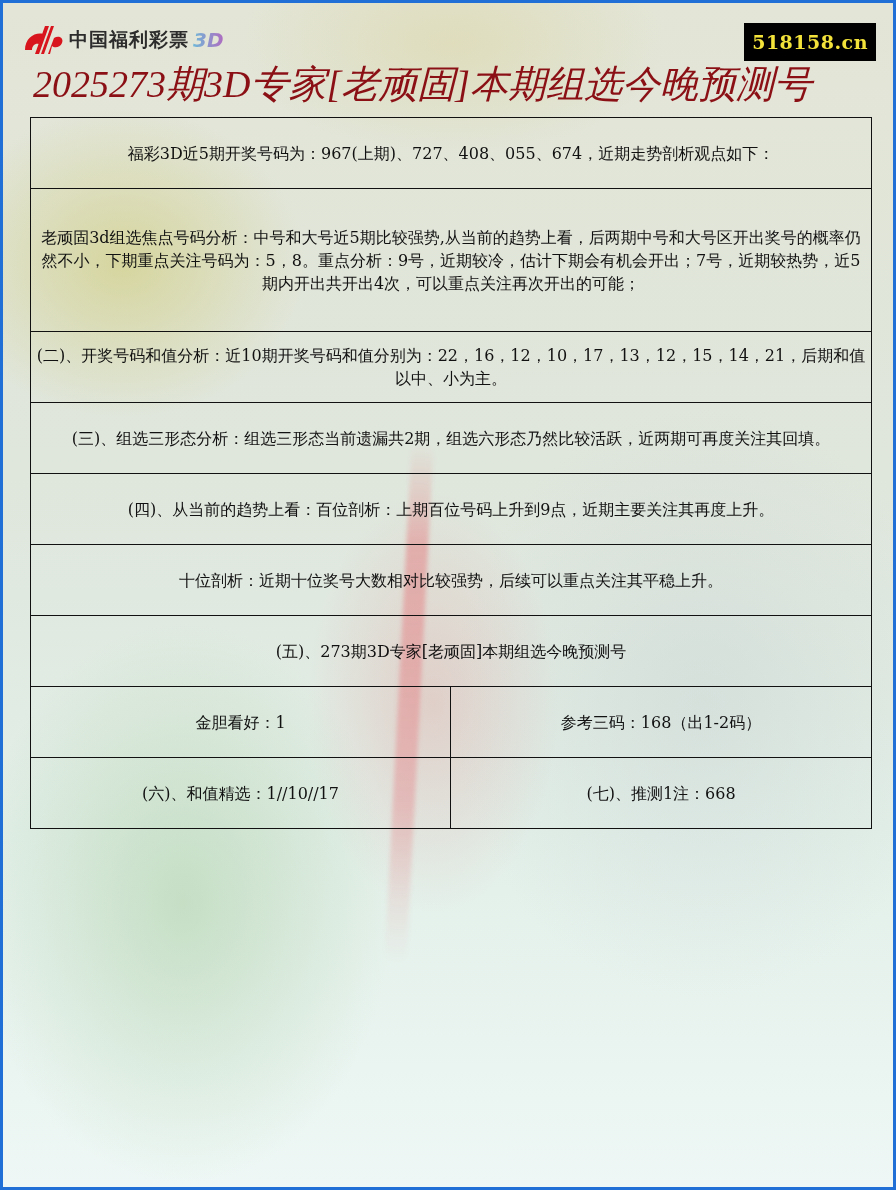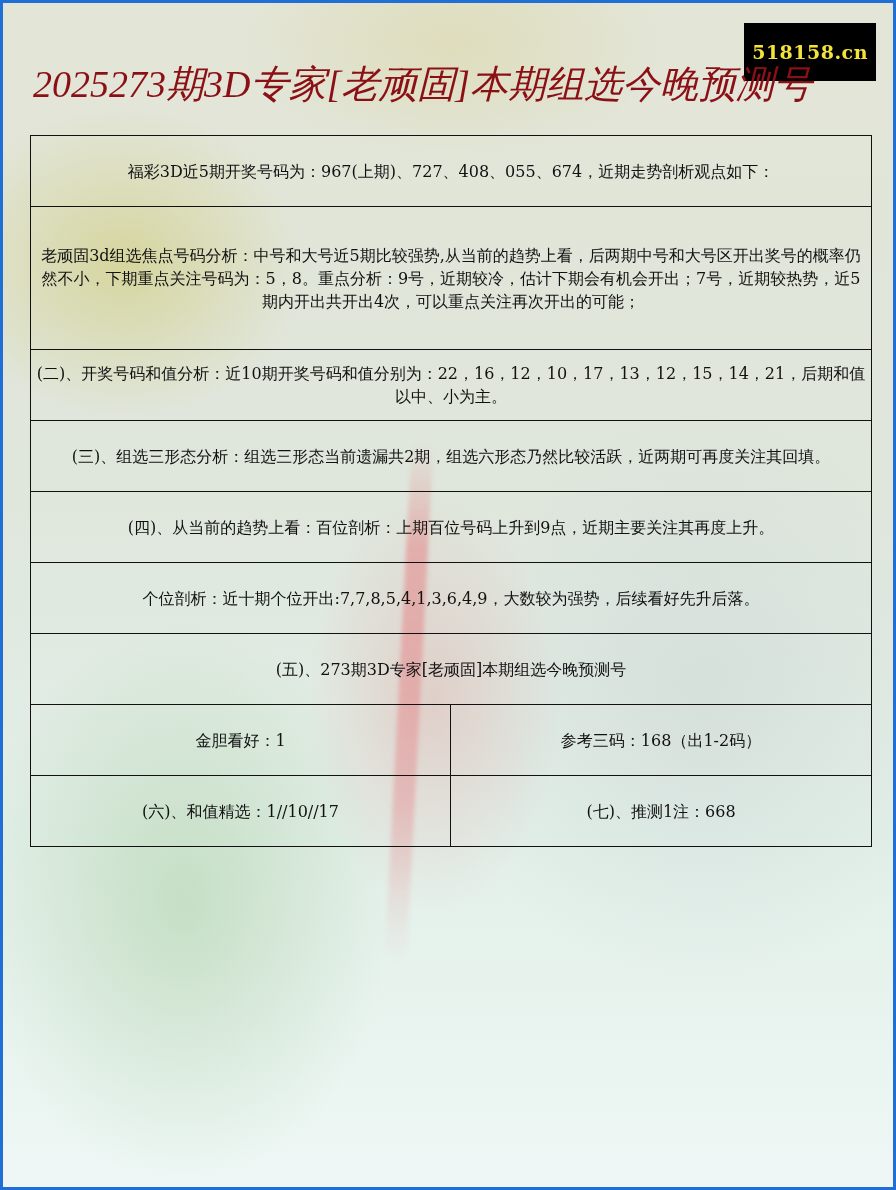--- a/index.html
+++ b/index.html
@@ -35,51 +35,61 @@
     font-size: 19px; font-weight: bold; color: #2c2c2c; letter-spacing: 1px;
   }
   .logo-3d {
     font-family: "DejaVu Sans", "Liberation Sans", sans-serif;
     font-size: 20px; font-weight: bold; font-style: italic;
     background: linear-gradient(90deg, #6fb8d8, #b06ac0);
     -webkit-background-clip: text; background-clip: text; color: transparent;
   }
   .site-badge {
     position: absolute; right: 17px; top: 20px;
-    background: #000; color: #f2e23a; padding: 16px 8px;
+    background: #000; color: #f2e23a; padding: 6px 8px;
     font-family: "DejaVu Serif", "Liberation Serif", serif;
     font-size: 19px; font-weight: bold; letter-spacing: 0.5px; line-height: 26px;
   }
   .page-title {
     position: absolute; left: 30px; top: 56px; width: 840px;
     font-family: "Liberation Serif", "DejaVu Serif", serif;
     font-size: 38px; color: #8b1016; white-space: nowrap; line-height: 50px;
     letter-spacing: 0px;
     font-style: italic;
   }
   table.main {
-    position: absolute; left: 27px; top: 132px; width: 841px;
+    position: absolute; left: 27px; top: 114px; width: 841px;
     border-collapse: collapse; table-layout: fixed;
   }
   table.main td {
     border: 1.5px solid #111; color: #111;
     font-family: "DejaVu Serif", "Liberation Serif", serif;
     font-size: 16px; line-height: 23px; padding: 0 3px; vertical-align: middle;
   }
   td.center { text-align: center; }
   td.left { text-align: center; }
   tr.h72 td { height: 70px; }
   tr.h144 td { height: 142px; }
 </style>
 </head>
 <body>
 
 <div class="frame">
   <div class="stream"></div>
 
+  <div class="logo">
+    <svg class="logo-mark" viewBox="0 0 44 32">
+      <path d="M4 26 C4 14, 14 8, 22 10 L18 20 C14 19, 11 22, 11 26 Z" fill="#d8141c"></path>
+      <path d="M14 30 L24 2 L28 2 L18 30 Z" fill="#d8141c"></path>
+      <path d="M20 30 L30 2 L33 2 L23 30 Z" fill="#d8141c"></path>
+      <path d="M27 30 L33 14 C38 11, 43 14, 41 19 C39 24, 33 24, 31 22 L29 30 Z" fill="#d8141c"></path>
+    </svg>
+    <span class="logo-text">中国福利彩票</span>
+    <span class="logo-3d">3D</span>
+  </div>
 
   <div class="site-badge">518158.cn</div>
 
   <div class="page-title">2025273期3D专家[老顽固]本期组选今晚预测号</div>
 
   <table class="main">
     <colgroup>
         <col style="width:420px">
         <col style="width:421px">
       </colgroup>
@@ -93,21 +103,21 @@
     <tr class="h72">
       <td colspan="2" class="left">(二)、开奖号码和值分析：近10期开奖号码和值分别为：22，16，12，10，17，13，12，15，14，21，后期和值以中、小为主。</td>
     </tr>
     <tr class="h72">
       <td colspan="2" class="left">(三)、组选三形态分析：组选三形态当前遗漏共2期，组选六形态乃然比较活跃，近两期可再度关注其回填。</td>
     </tr>
     <tr class="h72">
       <td colspan="2" class="center">(四)、从当前的趋势上看：百位剖析：上期百位号码上升到9点，近期主要关注其再度上升。</td>
     </tr>
     <tr class="h72">
-      <td colspan="2" class="center">个位剖析：近十期个位开出:7,7,8,5,4,1,3,6,4,9，大数较为强势，后续看好先升后落。</td>
+      <td colspan="2" class="center">十位剖析：近期十位奖号大数相对比较强势，后续可以重点关注其平稳上升。</td>
     </tr>
     <tr class="h72">
       <td colspan="2" class="center">(五)、273期3D专家[老顽固]本期组选今晚预测号</td>
     </tr>
     <tr class="h72">
       <td class="center">金胆看好：1</td>
       <td class="center">参考三码：168（出1-2码）</td>
     </tr>
     <tr class="h72">
       <td class="center">(六)、和值精选：1//10//17</td>

